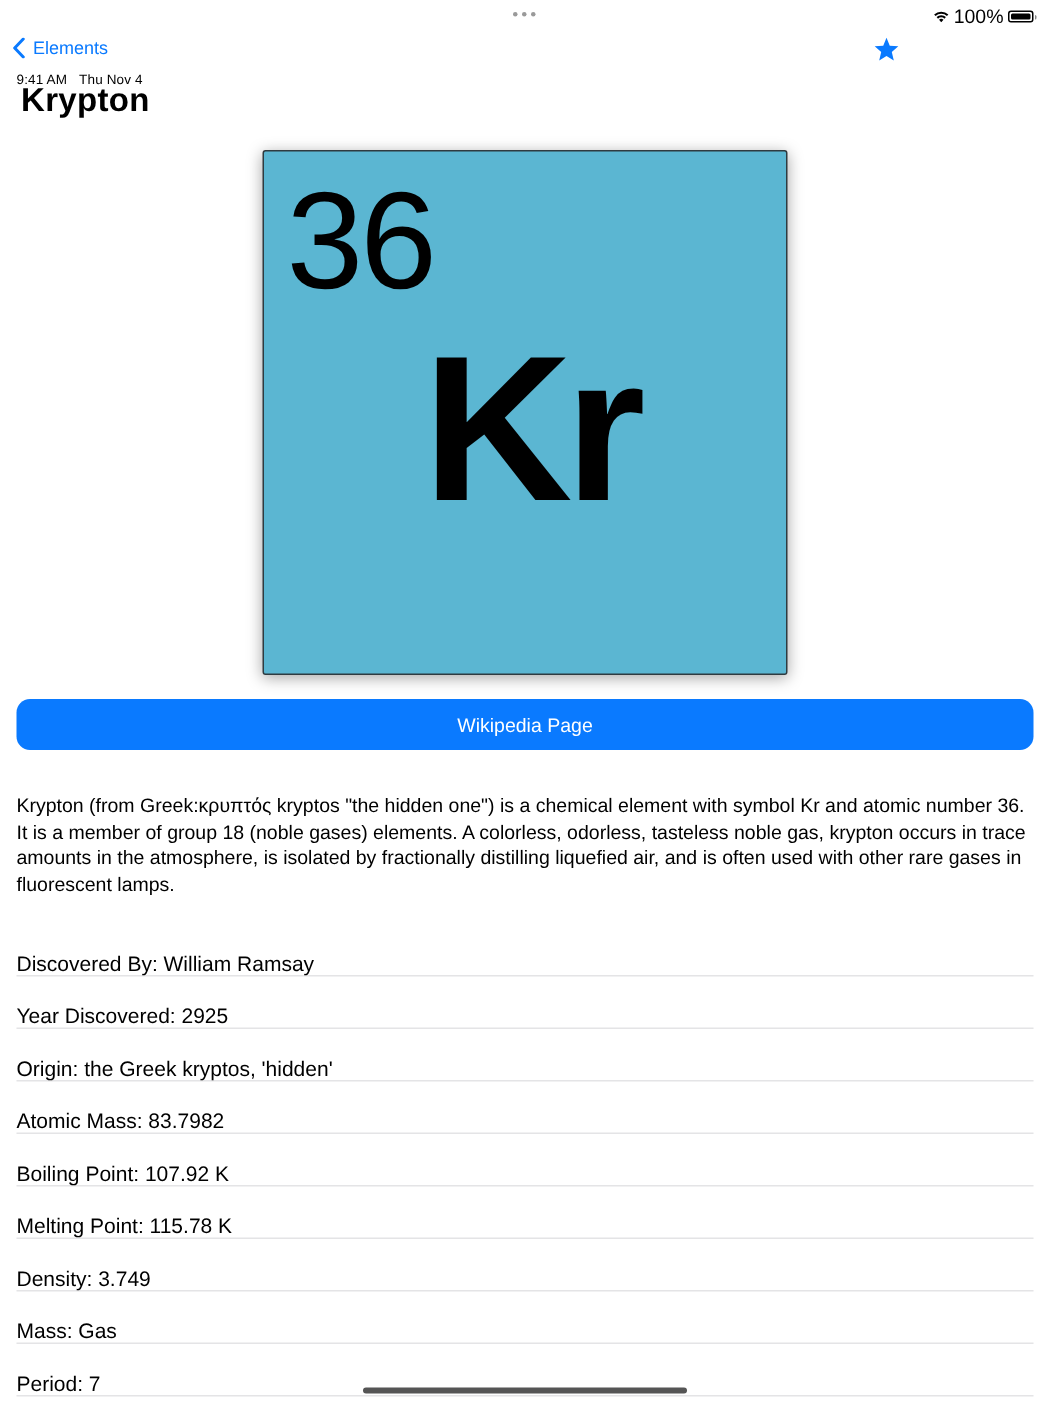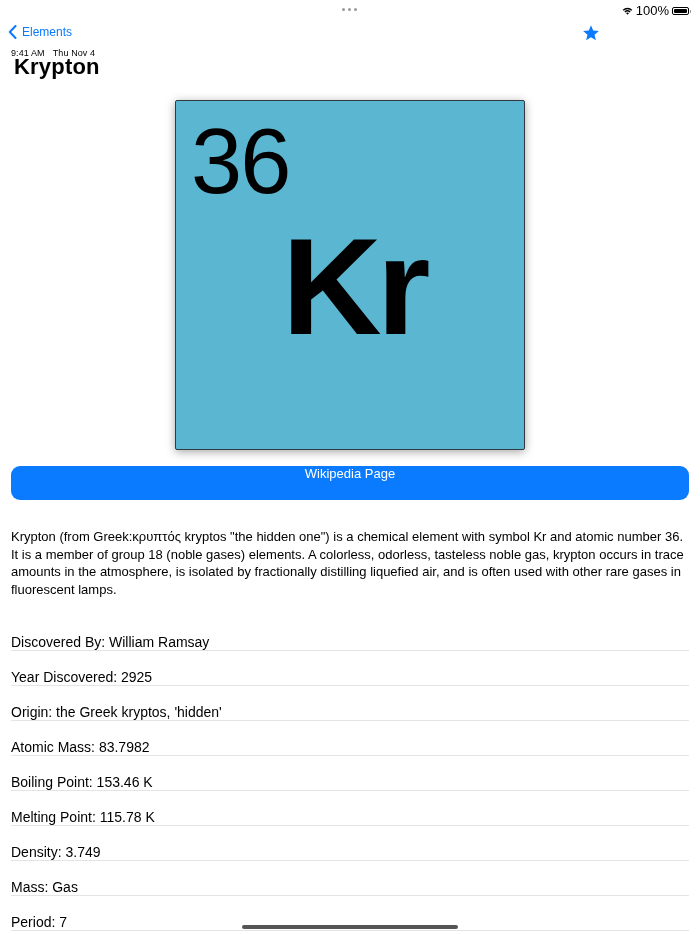--- a/index.html
+++ b/index.html
@@ -46,21 +46,21 @@
     }
     .tile-number {
       position: absolute; left: 15px; top: 14px; font-size: 92px; line-height: 1; font-weight: normal; letter-spacing: -2px;
     }
     .tile-symbol {
       position: absolute; left: 106px; top: 116px; font-size: 138px; line-height: 1; font-weight: bold; letter-spacing: -5px;
     }
     .wiki-button {
       position: absolute; left: 11px; top: 466px; width: 678px; height: 34px;
       background: #0a7aff; border-radius: 9px; color: #fff; font-size: 13px;
-      display: flex; justify-content: center; cursor: pointer;
+      display: flex; align-items: center; justify-content: center; cursor: pointer;
     }
     .description {
       position: absolute; left: 11px; top: 528px; width: 680px; font-size: 13px; line-height: 17.5px; color: #000;
     }
     .facts { position: absolute; left: 11px; top: 615px; width: 678px; }
     .fact-row {
       height: 35px; display: flex; align-items: flex-end; font-size: 14px;
       border-bottom: 1px solid #e4e4e6;
     }
     .fact-row:first-child { height: 36px; }
@@ -127,21 +127,21 @@
   <div class="fact-row">
       <span>Year Discovered: 2925</span>
     </div>
   <div class="fact-row">
       <span>Origin: the Greek kryptos, 'hidden'</span>
     </div>
   <div class="fact-row">
       <span>Atomic Mass: 83.7982</span>
     </div>
   <div class="fact-row">
-      <span>Boiling Point: 153.46 K</span>
+      <span>Boiling Point: 107.92 K</span>
     </div>
   <div class="fact-row">
       <span>Melting Point: 115.78 K</span>
     </div>
   <div class="fact-row">
       <span>Density: 3.749</span>
     </div>
   <div class="fact-row">
       <span>Mass: Gas</span>
     </div>

